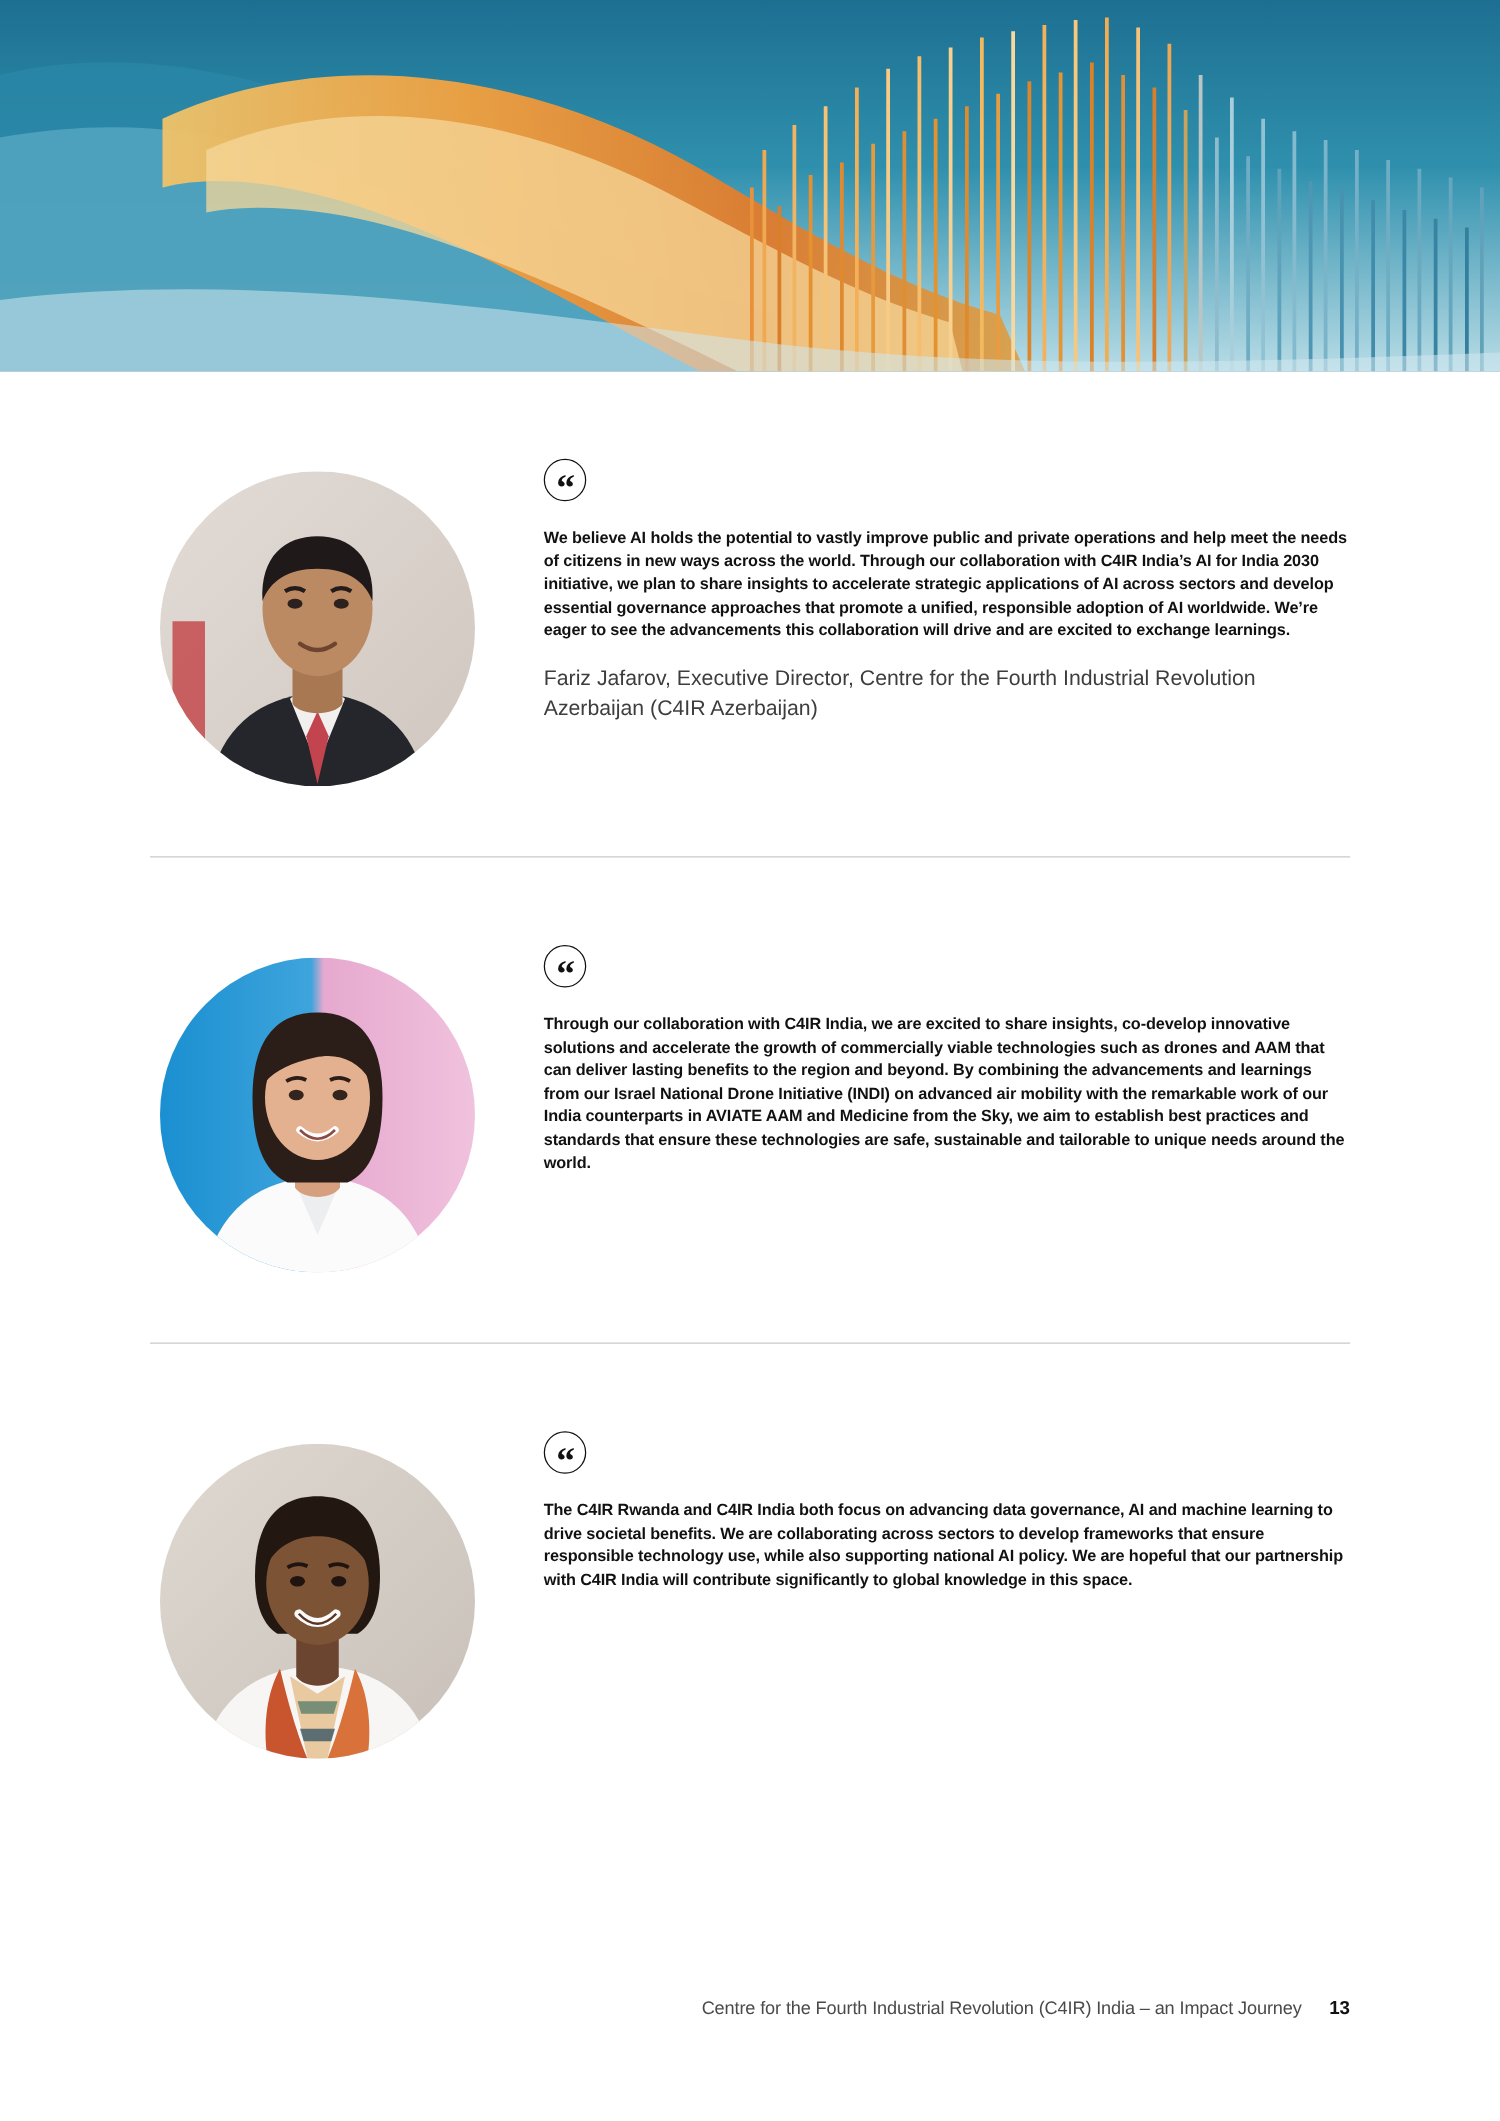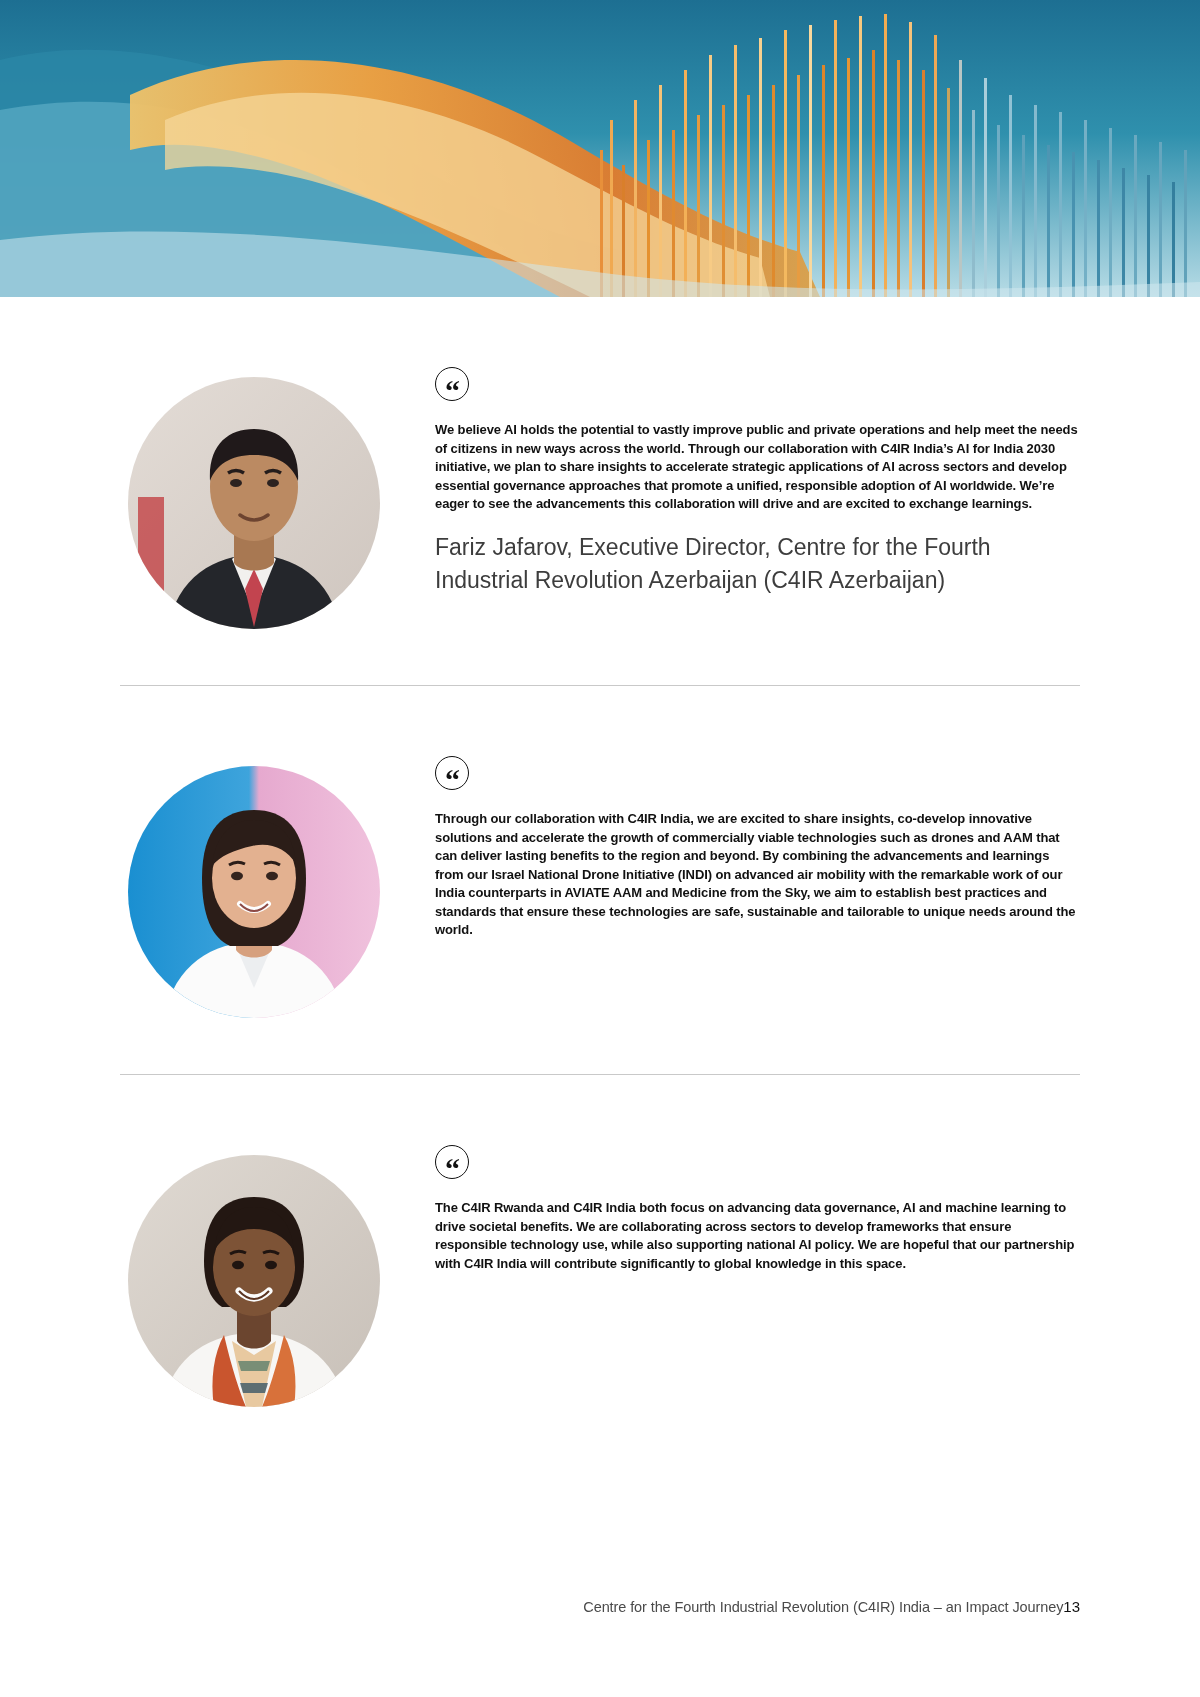--- a/index.html
+++ b/index.html
@@ -82,21 +82,21 @@
   .quote-text {
     font-size: 13px;
     line-height: 1.43;
     font-weight: 700;
     color: #111111;
     letter-spacing: -0.1px;
     max-width: 700px;
   }
   .attribution {
     margin-top: 17px;
-    font-size: 23px;
+    font-size: 17px;
     line-height: 1.42;
     font-weight: 400;
     color: #3d3d3d;
     max-width: 700px;
   }
 
   .divider {
     height: 1px;
     background: #c9c9c9;
     margin: 56px 0 0 0;
@@ -105,29 +105,30 @@
   
   .footer {
     position: absolute;
     left: 0;
     bottom: 82px;
     width: 1200px;
     padding: 0 120px;
     display: flex;
     justify-content: flex-end;
     align-items: baseline;
+    gap: 22px;
   }
   .footer-text {
     font-size: 14.5px;
     color: #4a4a4a;
     letter-spacing: -0.1px;
   }
   .footer-page {
     font-size: 15px;
-    font-weight: 400;
+    font-weight: 700;
     color: #111;
   }
 </style>
 </head>
 <body>
 
 <div class="page">
 
   <div class="hero">
     <svg viewBox="0 0 1200 297" preserveAspectRatio="none">

